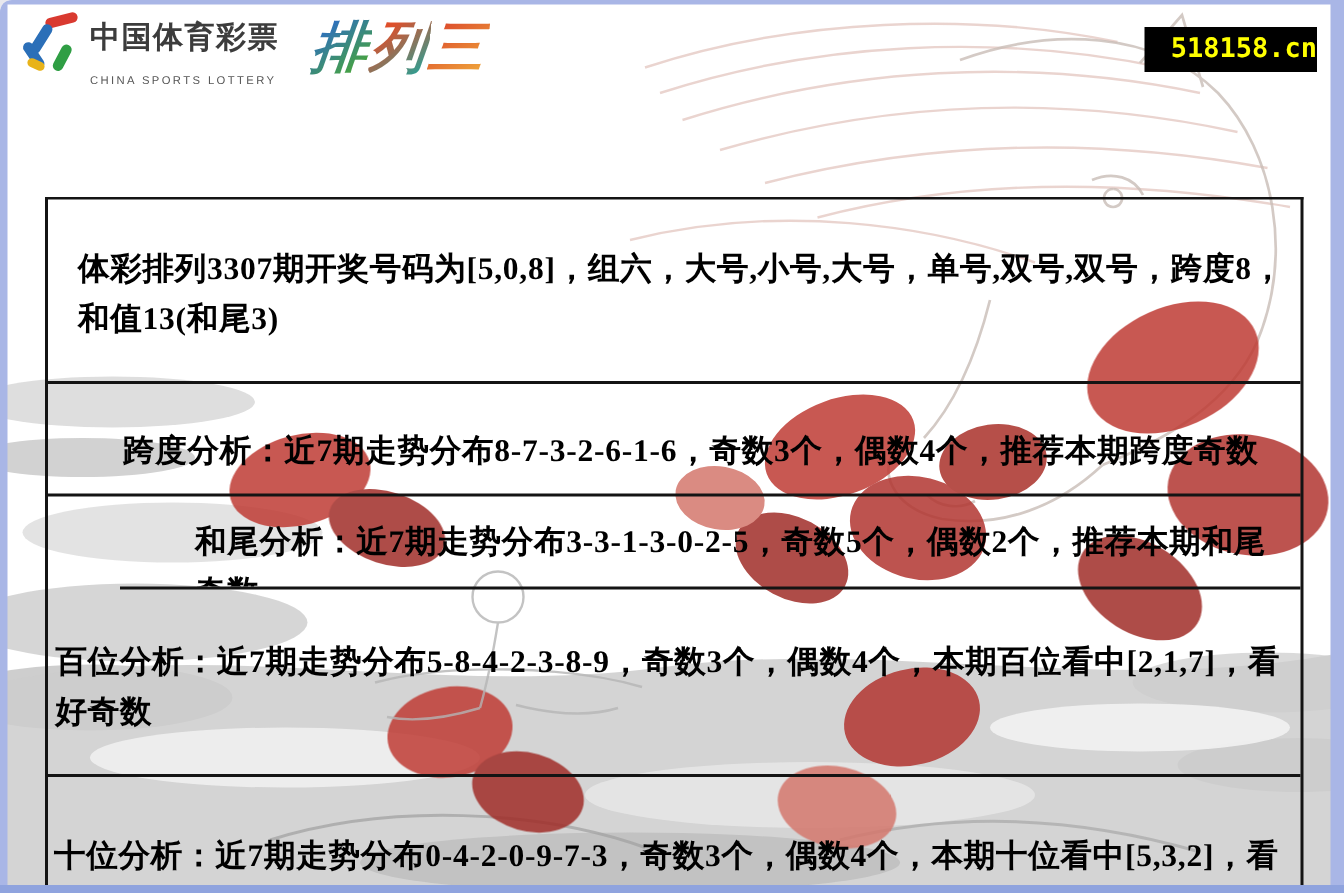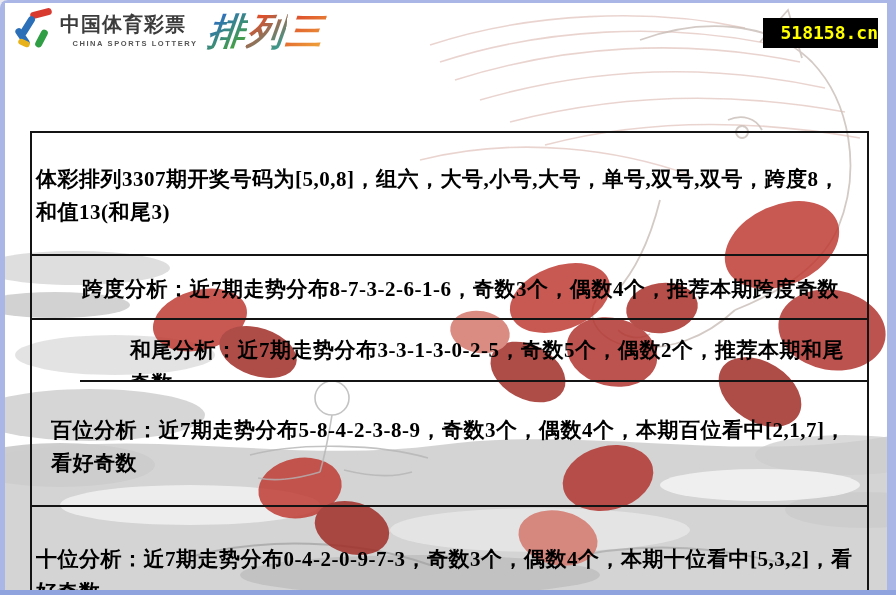--- a/index.html
+++ b/index.html
@@ -17,21 +17,21 @@
   .edge-top    { left:0; top:0; width:896px; height:3px; }
   .edge-left   { left:0; top:0; width:5px;  height:595px; }
   .edge-right  { right:0; top:0; width:9px; height:595px; }
   .edge-bottom { left:0; bottom:0; width:896px; height:5px; background:#8fa3de; }
   
   .header { position:absolute; left:0; top:3px; width:896px; height:52px; z-index:4; }
   .logo-mark { position:absolute; left:10px; top:4px; }
   .brand { position:absolute; left:60px; top:8px; width:150px;
            font-family:"Liberation Sans","DejaVu Sans",sans-serif; }
   .brand-cn { font-size:20px; font-weight:bold; color:#3c3c3c; letter-spacing:1px; white-space:nowrap; }
-  .brand-en { font-size:7.5px; font-weight:bold; color:#555; letter-spacing:1.6px; margin-top:1px; white-space:nowrap;text-align:center; }
+  .brand-en { font-size:7.5px; font-weight:normal; color:#555; letter-spacing:1.6px; margin-top:11px; white-space:nowrap; }
   .product { position:absolute; left:208px; top:4px; display:flex;
              font-family:"Liberation Sans","DejaVu Sans",sans-serif;
              font-weight:900; font-size:37px; font-style:italic;
              transform:skewX(-6deg); letter-spacing:2px; white-space:nowrap; }
   .product span { -webkit-background-clip:text; background-clip:text;
                   color:transparent; -webkit-text-fill-color:transparent; }
   .pc0 { background-image:linear-gradient(140deg,#2e6fc0 20%,#47a33f 80%); }
   .pc1 { background-image:linear-gradient(140deg,#de4f2b 25%,#2f9e92 85%); }
   .pc2 { background-image:linear-gradient(140deg,#dd4f2d 20%,#efa33a 85%); }
   .badge { position:absolute; left:763px; top:15px; width:115px; height:30px;
@@ -39,24 +39,24 @@
            font-size:18px; font-weight:bold; text-align:right; line-height:30px; z-index:5; }
   
   .title { position:absolute; left:0; top:58px; width:896px; z-index:3;
            text-align:center; font-size:35px; font-weight:bold; color:#1b1b94;
            white-space:nowrap; letter-spacing:0; }
   
   .content-box { position:absolute; left:30px; top:131px; width:839px; height:470px; z-index:2;
                  border:2px solid #141414; border-bottom:none; }
   .row { border-bottom:2px solid #141414; overflow:hidden; }
   .row p { font-size:21px; font-weight:bold; color:#000; line-height:33px; letter-spacing:0.5px; }
-  .row-0 { height:123px; padding:30px 8px 0 4px; }
-  .row-1 { height:64px;  padding:17px 8px 0 50px; }
+  .row-0 { height:123px; padding:30px 8px 0 20px; }
+  .row-1 { height:64px;  padding:17px 8px 0 50px;margin-top:11px; }
   .row-2 { height:62px;  padding:14px 8px 10px 50px;margin-left:48px; }
-  .row-3 { height:125px; padding:32px 8px 0 19px; }
+  .row-3 { height:125px; padding:32px 8px 0 5px; }
   .row-4 { height:96px;  padding:36px 8px 0 4px; border-bottom:none; }
 </style>
 </head>
 <body>
 
 <div class="page">
 
   <svg class="artwork" viewBox="0 0 896 595" xmlns="http://www.w3.org/2000/svg">
 
     <g fill="none" stroke="#e3c6c0" stroke-width="1.6" opacity="0.75">

